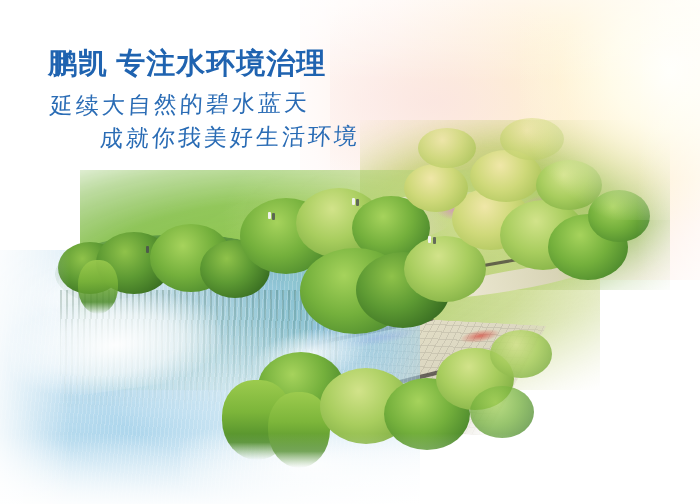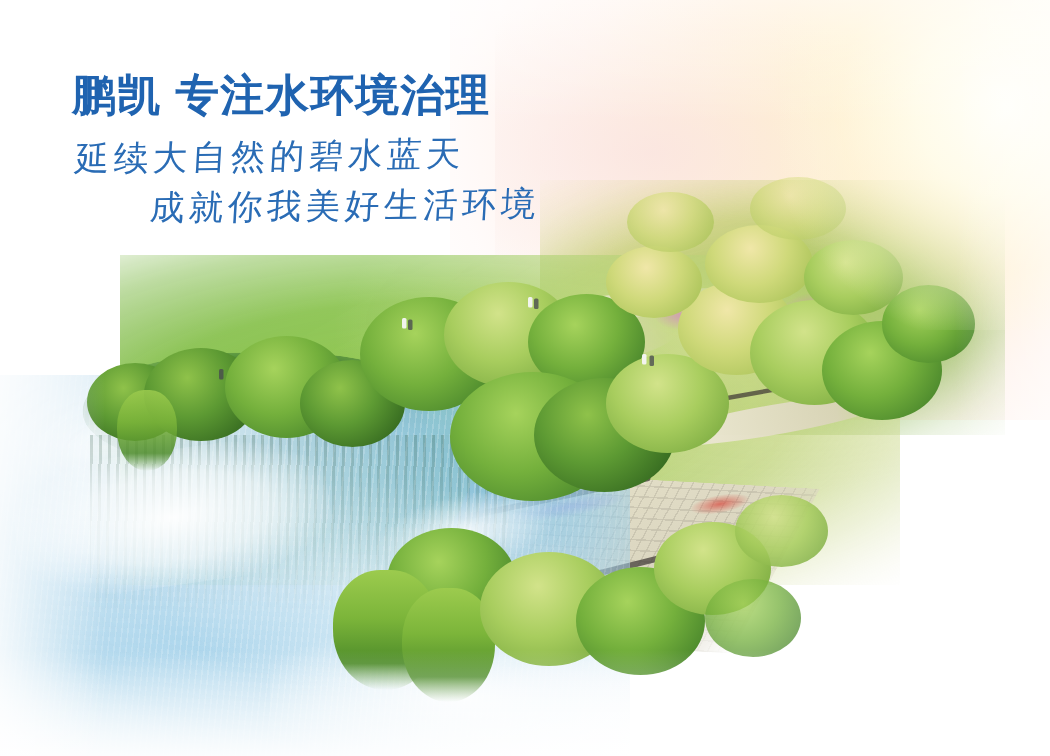--- a/index.html
+++ b/index.html
@@ -198,21 +198,21 @@
 
   
   #text-block{position:absolute;left:0;top:0;width:430px;height:170px;}
   #main-title{
     position:absolute;left:48px;top:44px;
     font-size:29px;
     font-weight:bold;
     letter-spacing:1px;
     color:#1f63b0;
     white-space:nowrap;
-    font-family:Liberation Sans, sans-serif;
+    font-family:Liberation Serif, serif;
   }
   #subtitle-1{
     position:absolute;left:50px;top:89px;
     font-size:23px;
     color:#2a6cb5;
     letter-spacing:3px;
     white-space:nowrap;
     font-family:"DejaVu Serif","Liberation Serif",serif;
     transform:skewX(-4deg) rotate(-0.8deg);
   }

